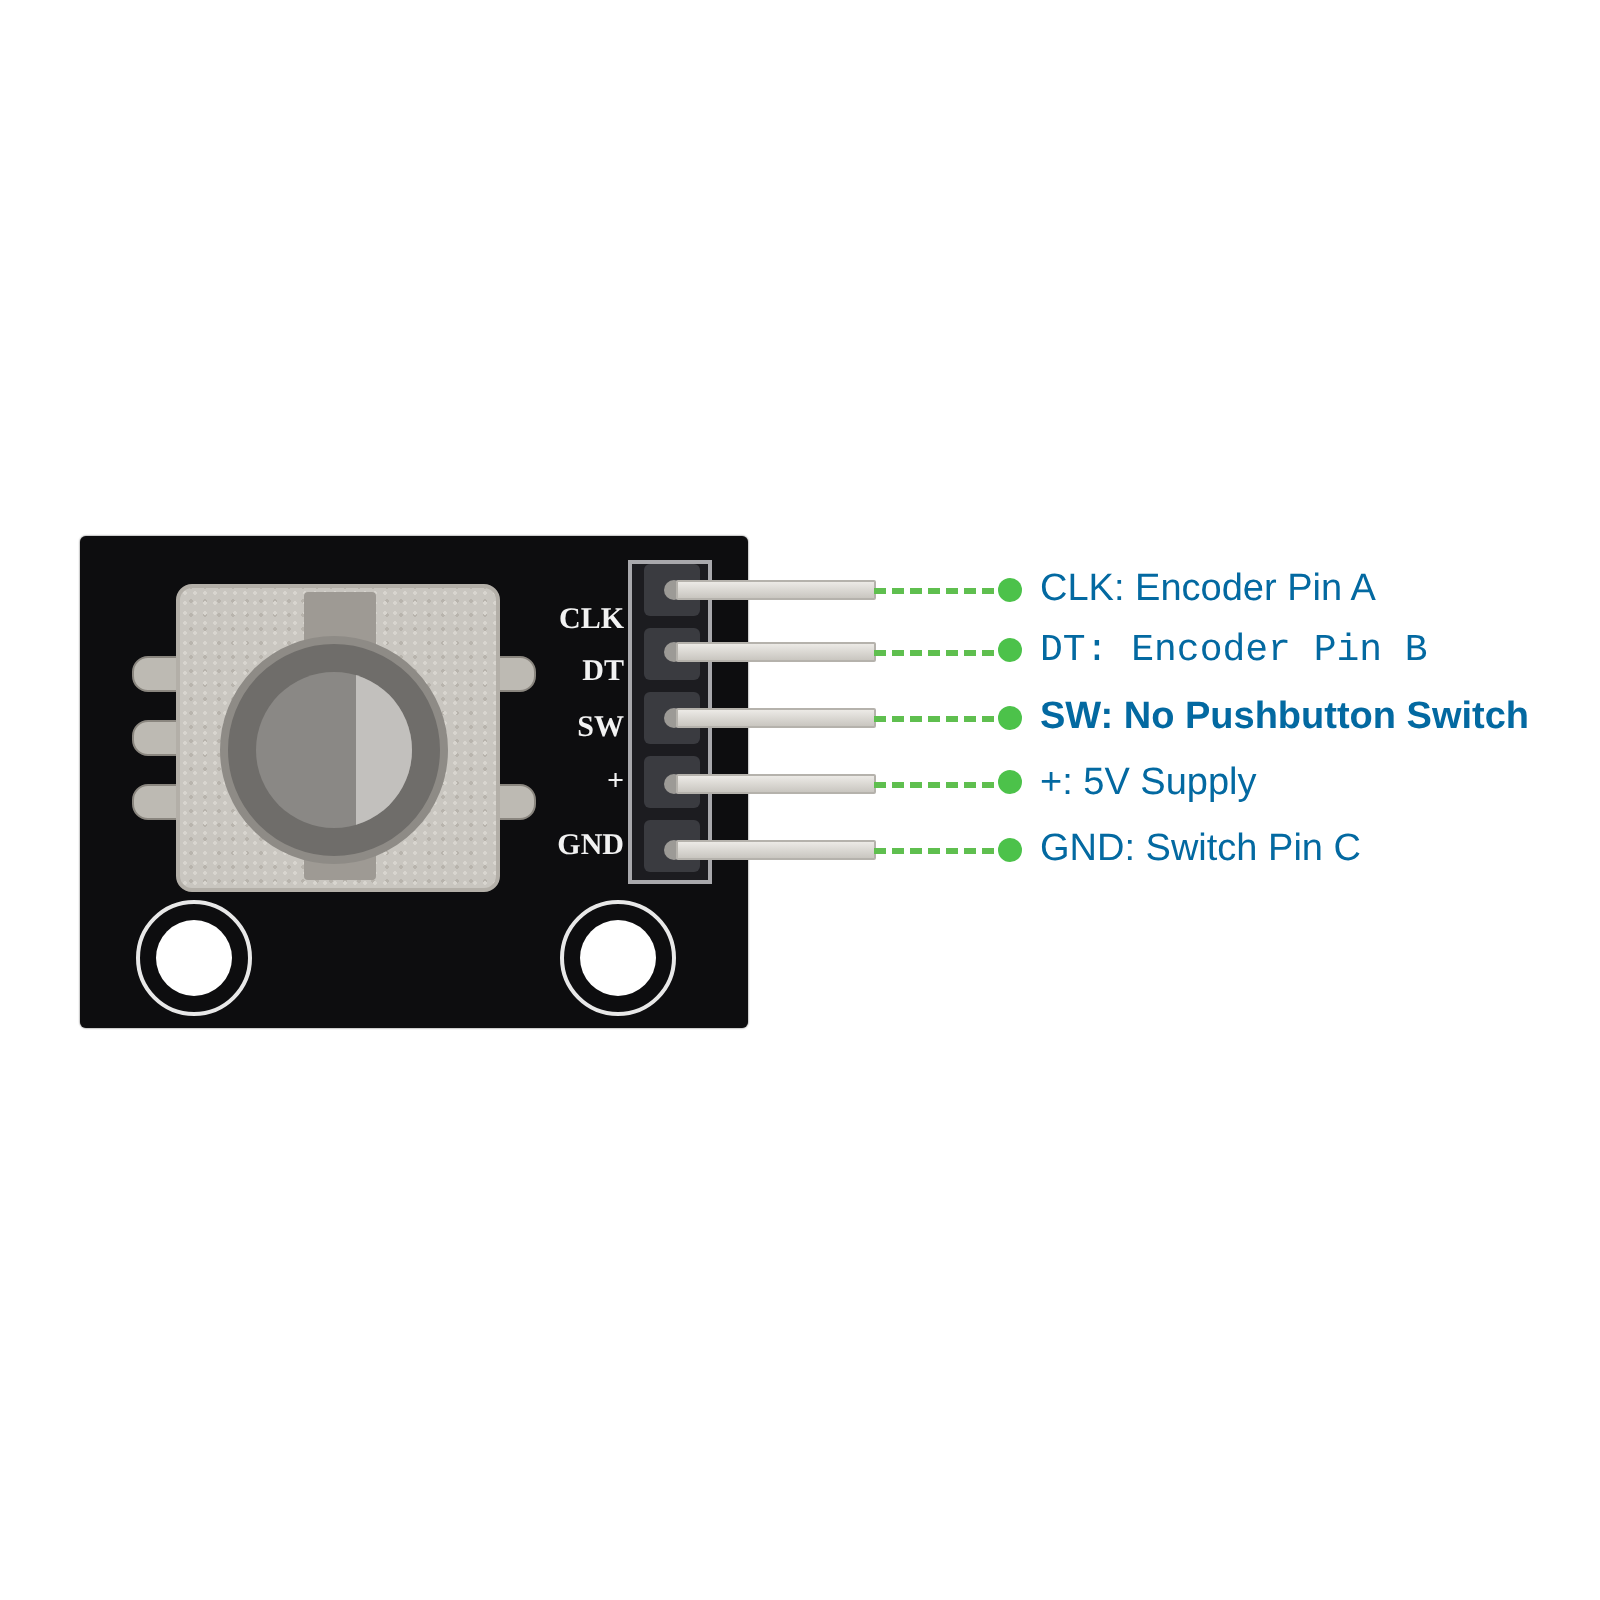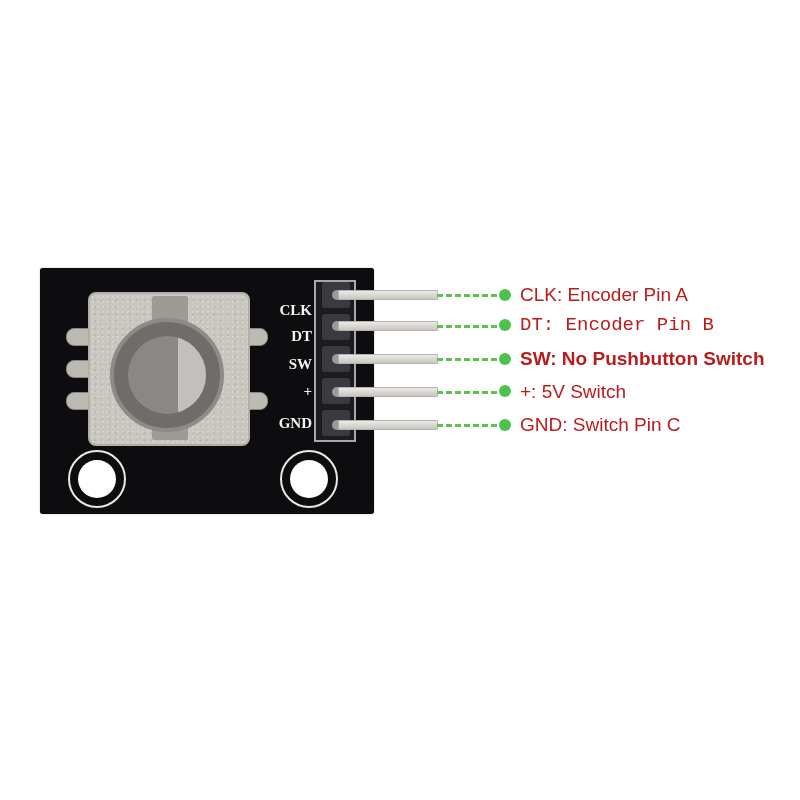--- a/index.html
+++ b/index.html
@@ -16,21 +16,21 @@
     .enc-shaft { left:128px; top:336px; width:78px; height:78px; border-radius:50%; overflow:hidden; background:#8a8885; }
     .shaft-flat { position:absolute; right:0; top:0; width:28px; height:100%; background:#c2c0bd; }
     .lead { background:#bdbab3; border:1px solid #8a867f; border-radius:8px; }
     .hdr-frame { left:314px; top:280px; width:42px; height:162px; border:2px solid #a8a8ac; box-sizing:border-box; background:#1c1c20; }
     .pin-sock { left:322px; width:28px; height:26px; background:#3a3b40; border-radius:3px; }
     .pin-wire { height:8px; background:linear-gradient(#eceae6,#c9c6c0); border:1px solid #b5b2ac; border-radius:1px; }
     .pin-dot { width:10px; height:10px; border-radius:50%; background:#9c9a96; }
     .silk { color:#f2f2f2; font-family:"Liberation Serif", serif; font-weight:bold; font-size:15px; text-align:right; width:46px; left:266px; }
     .dash { border-top:3px dashed #5fbf4f; width:60px; }
     .gdot { width:12px; height:12px; border-radius:50%; background:#4cc24a; }
-    .lbl { left:520px; font-size:19px; color:#b91c1c; white-space:nowrap;text-align:center; }
+    .lbl { left:520px; font-size:19px; color:#0369a1; white-space:nowrap;text-align:center; }
     .hole-ring { width:58px; height:58px; border-radius:50%; border:2px solid #e8e8e8; box-sizing:border-box; background:#0d0d0f; }
     .hole { width:38px; height:38px; border-radius:50%; background:#ffffff; }
   </style>
 </head>
 <body>
 
 <div class="abs pcb"></div>
 
 <div class="abs lead" style="left:66px;top:328px;width:34px;height:16px;"></div>
 <div class="abs lead" style="left:66px;top:360px;width:34px;height:16px;"></div>
@@ -80,20 +80,20 @@
 <div class="abs pin-wire" style="left:338px;top:354px;width:98px;"></div>
 <div class="abs dash" style="left:437px;top:358px;"></div>
 <div class="abs gdot" style="left:499px;top:353px;"></div>
 <div class="abs lbl" style="top:348px;font-weight:bold;">SW: No Pushbutton Switch</div>
 
 <div class="abs pin-sock" style="top:378px;"></div>
 <div class="abs pin-dot" style="left:332px;top:387px;"></div>
 <div class="abs pin-wire" style="left:338px;top:387px;width:98px;"></div>
 <div class="abs dash" style="left:437px;top:391px;"></div>
 <div class="abs gdot" style="left:499px;top:385px;"></div>
-<div class="abs lbl" style="top:381px;">+: 5V Switch</div>
+<div class="abs lbl" style="top:381px;">+: 5V Supply</div>
 
 <div class="abs pin-sock" style="top:410px;"></div>
 <div class="abs pin-dot" style="left:332px;top:420px;"></div>
 <div class="abs pin-wire" style="left:338px;top:420px;width:98px;"></div>
 <div class="abs dash" style="left:437px;top:424px;"></div>
 <div class="abs gdot" style="left:499px;top:419px;"></div>
 <div class="abs lbl" style="top:414px;">GND: Switch Pin C</div>
 
 </body></html>

